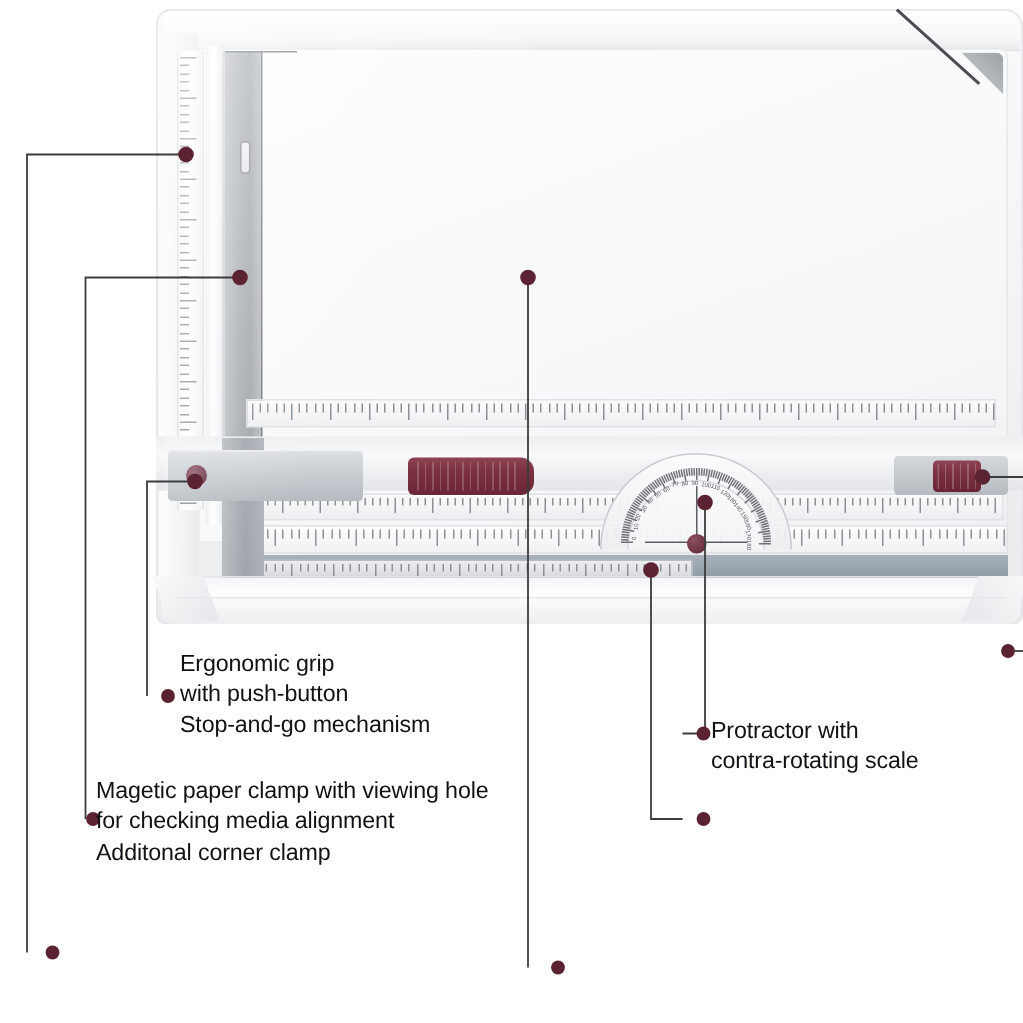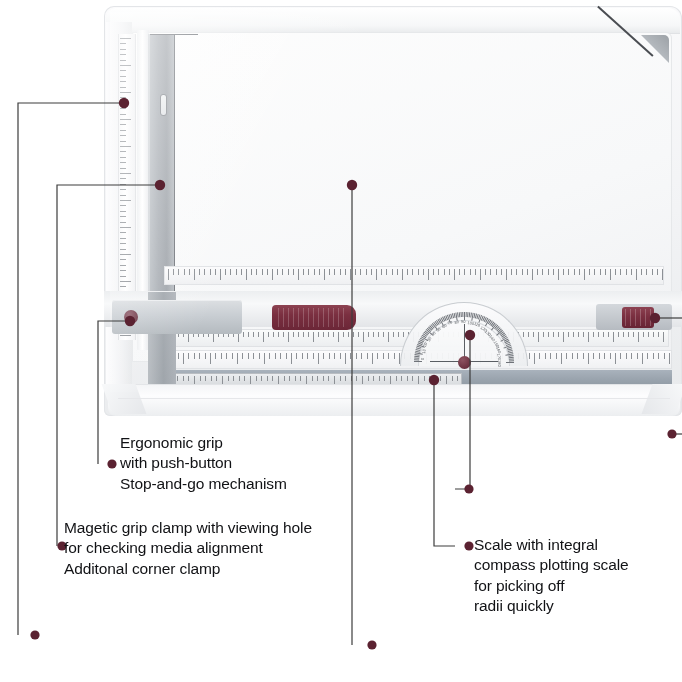--- a/index.html
+++ b/index.html
@@ -988,26 +988,24 @@
       <circle cx="469" cy="546" r="4.6"></circle>
       <circle cx="469" cy="489" r="4.6"></circle>
       <circle cx="672" cy="434" r="4.6"></circle>
     </g>
   </svg>
 
   <div class="note" style="left:120px; top:433px;">Ergonomic grip
 with push-button
 Stop-and-go mechanism</div>
 
-  <div class="note" style="left:64px; top:518px;">Magetic grip clamp with viewing hole
+  <div class="note" style="left:64px; top:518px;">Magetic paper clamp with viewing hole
 for checking media alignment
 Additonal corner clamp</div>
 
 
 
-  <div class="note" style="left:474px; top:535px;">Scale with integral
-compass plotting scale
-for picking off
-radii quickly</div>
-
+
+  <div class="note" style="left:474px; top:478px;">Protractor with
+contra-rotating scale</div>
 
 
 </div>
 
 </body></html>

